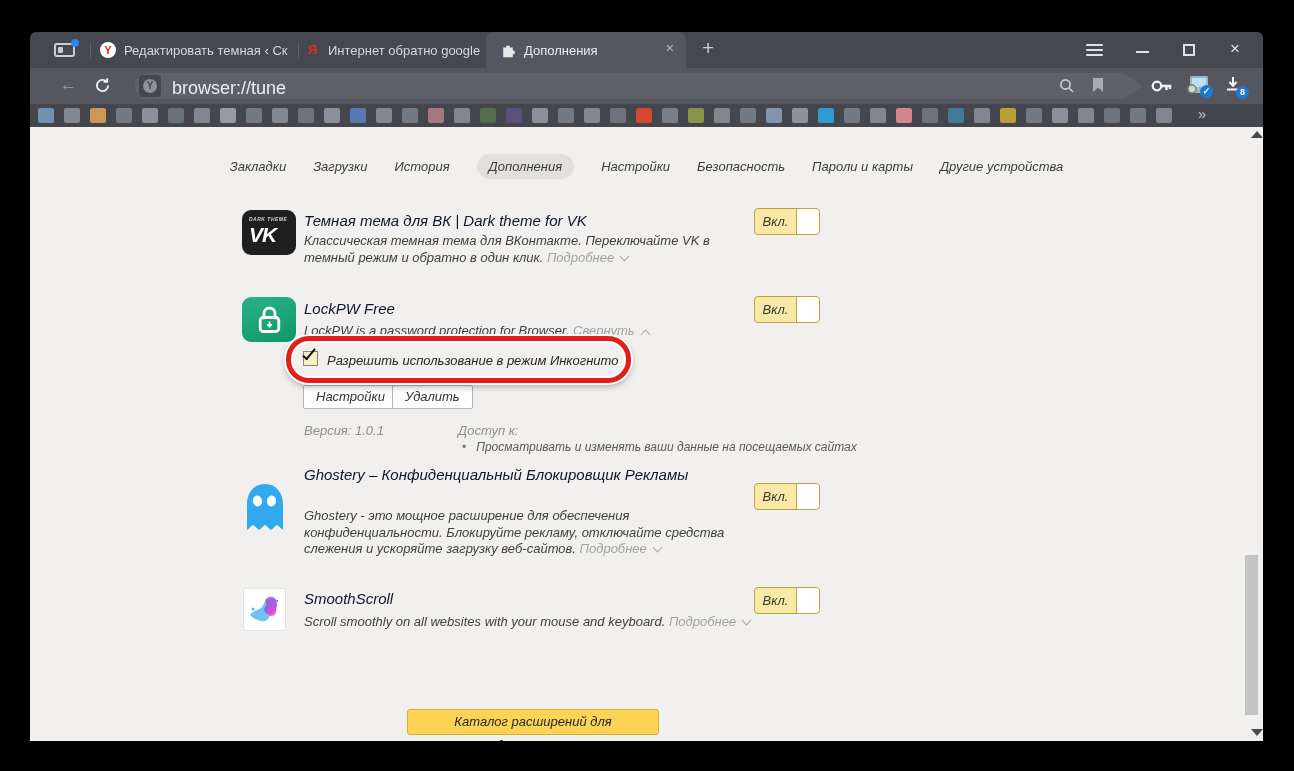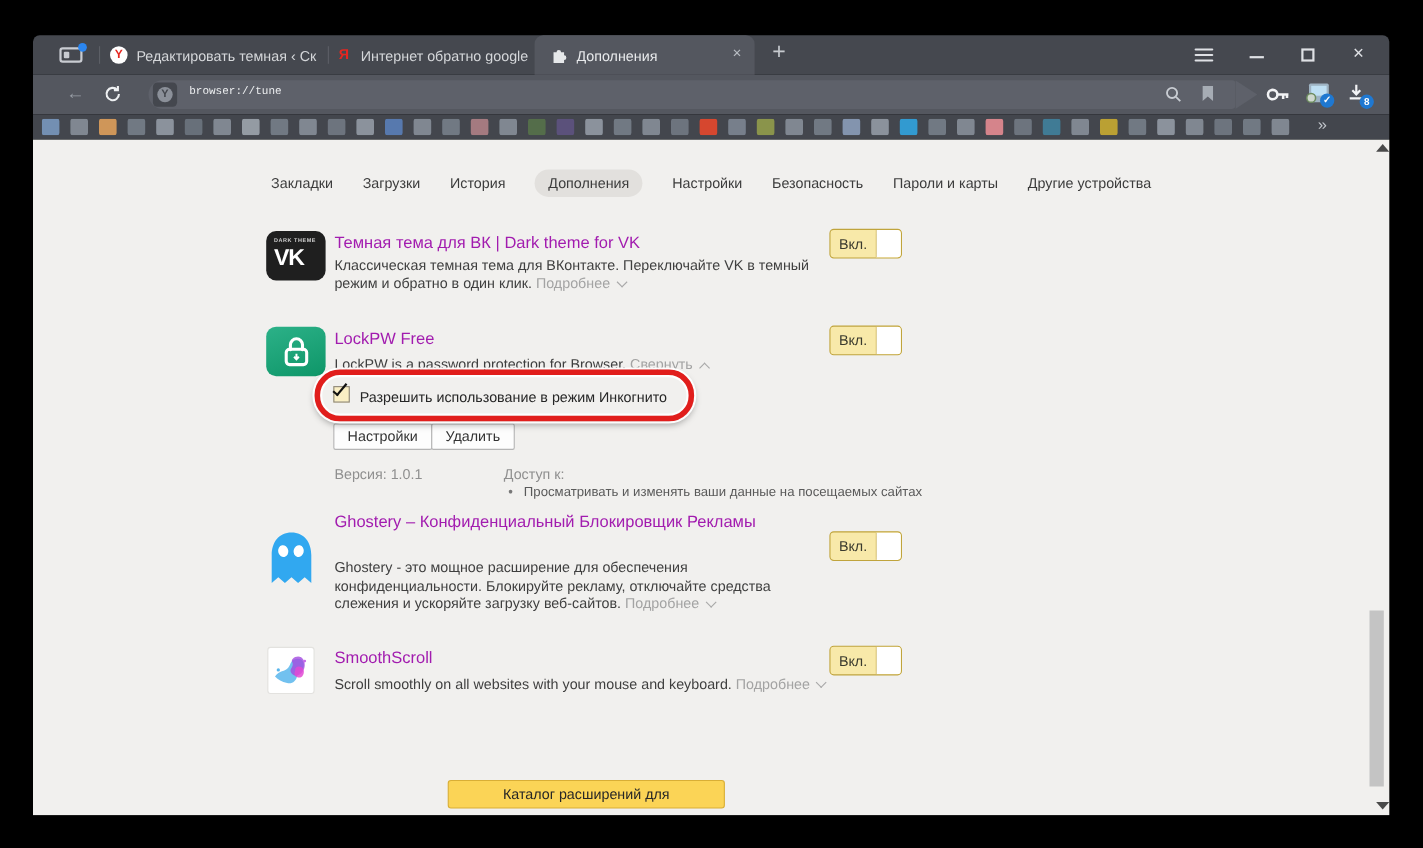--- a/index.html
+++ b/index.html
@@ -4,21 +4,21 @@
 <style>
   * { margin:0; padding:0; box-sizing:border-box; }
   html,body { background:#000; font-family:"Liberation Sans", sans-serif; }
   #screen { position:relative; width:1294px; height:771px; background:#000; overflow:hidden; }
 
   
   .tabbar { position:absolute; left:30px; top:32px; width:1233px; height:36px;
             background:#45484f; border-radius:6px 6px 0 0; }
   .toolbar { position:absolute; left:30px; top:68px; width:1233px; height:36px; background:#54575f; }
   .bookstrip { position:absolute; left:30px; top:104px; width:1233px; height:23px; background:#43464d; }
-  .content { position:absolute; left:30px; top:127px; width:1233px; height:614px; background:#f1f0ee; overflow:hidden; }
+  .content { position:absolute; left:30px; top:127px; width:1233px; height:614px; background:#f1f0ee; overflow:hidden;font-style:italic; }
 
   
   .tgroups { position:absolute; left:24px; top:10px; width:24px; height:16px; }
   .tgroups .frame { position:absolute; left:0; top:1px; width:21px; height:14px; border:2px solid #c9ccd2; border-radius:3px; }
   .tgroups .bar { position:absolute; left:4px; top:5px; width:5px; height:6px; background:#c9ccd2; border-radius:1px; }
   .tgroups .dot { position:absolute; right:-1px; top:-3px; width:8px; height:8px; border-radius:50%; background:#2b86f0; }
   .vsep { position:absolute; top:10px; width:1px; height:16px; background:#5c5f66; }
   .tab-fav { position:absolute; top:10px; width:16px; height:16px; }
   .ya-circle { width:16px; height:16px; border-radius:50%; background:#fff; color:#e52620; font-weight:bold;
                font-size:11px; text-align:center; line-height:16px; }
@@ -36,41 +36,41 @@
 
   
   .nav-back { position:absolute; left:30px; top:7px; font-size:17px; color:#989ea6; }
   .nav-reload { position:absolute; left:64px; top:9px; }
   .urlfield { position:absolute; left:105px; top:5px; width:988px; height:26px; background:#5e616a; border-radius:13px 3px 3px 13px; }
   .urltail { position:absolute; left:1093px; top:5px; width:20px; height:26px; background:#5e616a;
              clip-path:polygon(0 0, 100% 50%, 0 100%); }
   .protect-badge { position:absolute; left:4px; top:2px; width:22px; height:22px; background:#44474e; border-radius:4px; }
   .protect-badge .circ { position:absolute; left:4px; top:4px; width:14px; height:14px; border-radius:50%;
                           background:#8b9099; color:#44474e; font-size:10px; font-weight:bold; text-align:center; line-height:14px; }
-  .urltext { position:absolute; left:37px; top:5px; font-size:10px; color:#eceef0;font-family:Liberation Mono, monospace; }
+  .urltext { position:absolute; left:37px; top:5px; font-size:18px; color:#eceef0; }
   .mag { position:absolute; left:923px; top:4px; }
   .flagmark { position:absolute; left:958px; top:5px; width:10px; height:14px; background:#a6acb4;
               clip-path:polygon(0 0,100% 0,100% 100%,50% 70%,0 100%); }
   .ext-ico { position:absolute; top:8px; }
   .badge-blue { position:absolute; width:13px; height:13px; background:#1f78d1; border-radius:50%;
                 color:#fff; font-size:9px; font-weight:bold; text-align:center; line-height:13px; }
 
   
   .favwrap { position:absolute; left:8px; top:4px; width:1160px; height:15px; display:flex; gap:10px; overflow:hidden; }
   .fav { width:16px; height:15px; border-radius:2px; opacity:.85; flex:0 0 auto; }
   .overflow-chev { position:absolute; left:1168px; top:1px; font-size:15px; color:#c2c6cc; }
 
   
   .navrow { position:absolute; left:0; top:27px; width:100%; display:flex; justify-content:center;
             align-items:center; gap:27px; font-size:13px; color:#3c3c3c; }
   .navrow .item { padding:5px 0; white-space:nowrap; }
   .navrow .item.active { background:#e2e0dd; border-radius:14px; padding:5px 12px; }
 
   .ext-icon { position:absolute; width:54px; height:45px; border-radius:9px; }
-  .ext-title { position:absolute; font-size:15px; color:#a21caf; white-space:nowrap; }
+  .ext-title { position:absolute; font-size:15px; color:#0f172a; white-space:nowrap; }
   .ext-desc { position:absolute; font-size:13px; line-height:16.5px; color:#3f3f3f; }
   .graylink { color:#a3a3a3; }
   .chev { display:inline-block; width:7px; height:7px; border-right:1.6px solid #a8a8a8;
           border-bottom:1.6px solid #a8a8a8; transform:rotate(45deg); margin-left:7px; vertical-align:2px; }
   .chev.up { transform:rotate(225deg); vertical-align:-3px; }
 
   .toggle { position:absolute; width:66px; height:27px; border:1px solid #c0a43c; border-radius:4px;
             background:#f8e9a9; display:flex; overflow:hidden; }
   .toggle .on { flex:1; font-size:13px; color:#3a3a2e; text-align:center; line-height:25px; }
   .toggle .knob { width:23px; background:#fff; border-left:1px solid #c0a43c; border-radius:0 3px 3px 0; }

